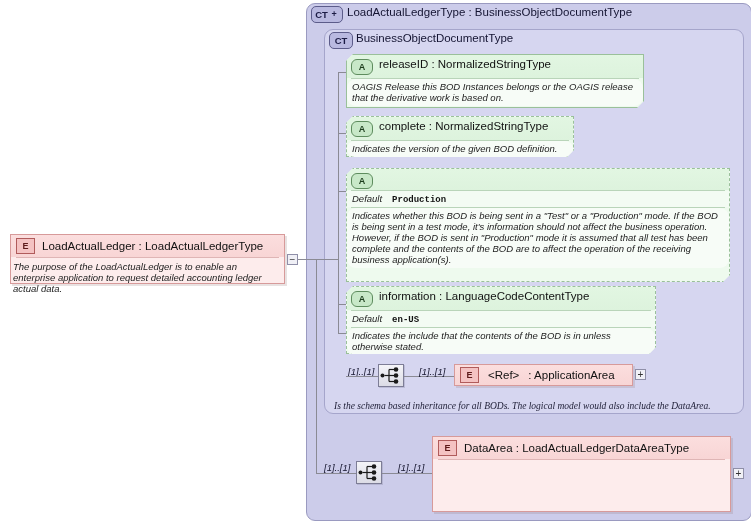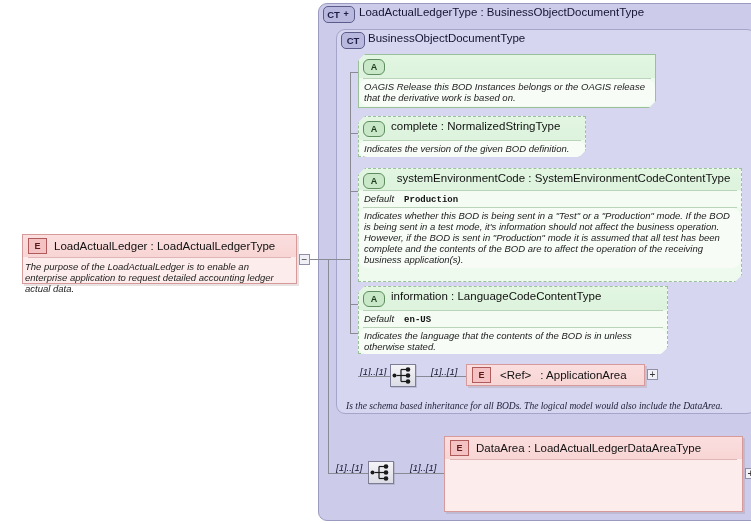--- a/index.html
+++ b/index.html
@@ -5,21 +5,21 @@
   html,body{margin:0;padding:0;}
   body{
     width:751px;height:524px;
     background:#ffffff;
     font-family:"Liberation Sans", sans-serif;
     font-size:11px;
     color:#000;
     position:relative;
     overflow:hidden;
   }
-  .canvas{position:absolute;left:16px;top:0;width:686px;height:524px;}
+  .canvas{position:absolute;left:4px;top:0;width:686px;height:524px;}
 
   
   .abs{position:absolute;box-sizing:border-box;}
 
   
   .ln{position:absolute;background:#8a8a94;}
   .ln.h{height:1px;}
   .ln.v{width:1px;}
 
   
@@ -215,38 +215,38 @@
 
   <div class="ln h" style="left:334px;top:72px;width:9px;"></div>
   <div class="ln h" style="left:334px;top:133px;width:9px;"></div>
   <div class="ln h" style="left:334px;top:191px;width:9px;"></div>
   <div class="ln h" style="left:334px;top:304px;width:9px;"></div>
   <div class="ln h" style="left:334px;top:333px;width:9px;"></div>
 
   <div class="attr attr-solid" style="left:342px;top:54px;width:298px;height:54px;">
     <div class="attr-hd">
       <span class="a-badge">A</span>
+      <span class="a-name">releaseID : NormalizedStringType</span>
     </div>
     <div class="attr-sep"></div>
     <div class="attr-doc">OAGIS Release this BOD Instances belongs or the OAGIS release that the derivative work is based on.</div>
   </div>
 
   <div class="attr attr-dashed" style="left:342px;top:116px;width:228px;height:41px;">
     <div class="attr-hd">
       <span class="a-badge">A</span>
       <span class="a-name">complete : NormalizedStringType</span>
     </div>
     <div class="attr-sep"></div>
     <div class="attr-doc">Indicates the version of the given BOD definition.</div>
   </div>
 
   <div class="attr attr-dashed" style="left:342px;top:168px;width:384px;height:114px;">
     <div class="attr-hd" style="padding-bottom:1px;">
       <span class="a-badge">A</span>
-      <span class="a-name" style="text-align:center;display:block;width:348px;">systemEnvironmentCode : SystemEnvironmentCodeContentType</span>
     </div>
     <div class="attr-sep"></div>
     <div class="attr-default">
       <span class="lbl">Default</span>
       <span class="val">Production</span>
     </div>
     <div class="attr-sep"></div>
     <div class="attr-doc">Indicates whether this BOD is being sent in a "Test" or a "Production" mode. If the BOD is being sent in a test mode, it's information should not affect the business operation. However, if the BOD is sent in "Production" mode it is assumed that all test has been complete and the contents of the BOD are to affect the operation of the receiving business application(s).</div>
   </div>
 
@@ -254,21 +254,21 @@
     <div class="attr-hd">
       <span class="a-badge">A</span>
       <span class="a-name">information : LanguageCodeContentType</span>
     </div>
     <div class="attr-sep"></div>
     <div class="attr-default">
       <span class="lbl">Default</span>
       <span class="val">en-US</span>
     </div>
     <div class="attr-sep"></div>
-    <div class="attr-doc">Indicates the language that the contents of the BOD is in unless otherwise stated.</div>
+    <div class="attr-doc">Indicates the include that the contents of the BOD is in unless otherwise stated.</div>
   </div>
 
   <div class="card" style="left:344px;top:366px;">[1]..[1]</div>
 
   <div class="ln h" style="left:342px;top:376px;width:32px;"></div>
 
   <div class="seq" style="left:374px;top:364px;">
     <svg width="24" height="21" viewBox="0 0 24 21">
       <circle cx="3.5" cy="10.5" r="2" fill="#1a1a1a"></circle>
       <line x1="5.5" y1="10.5" x2="10" y2="10.5" stroke="#1a1a1a" stroke-width="1.2"></line>

